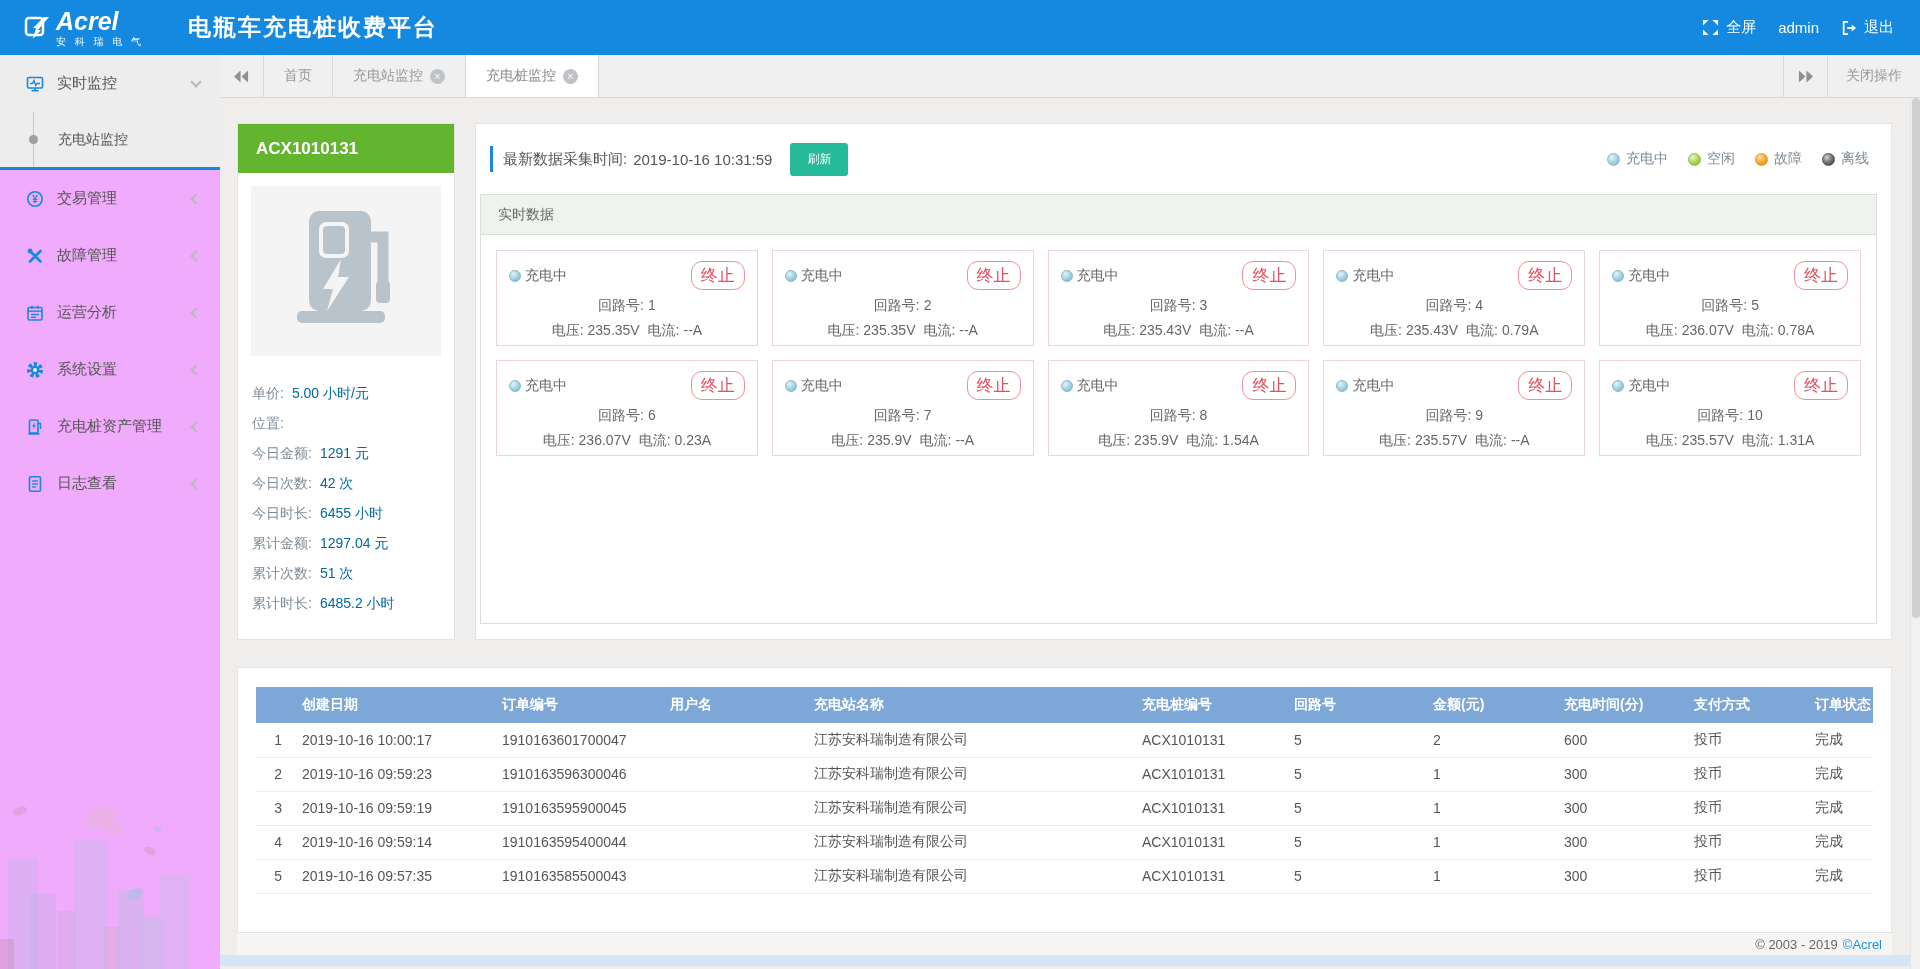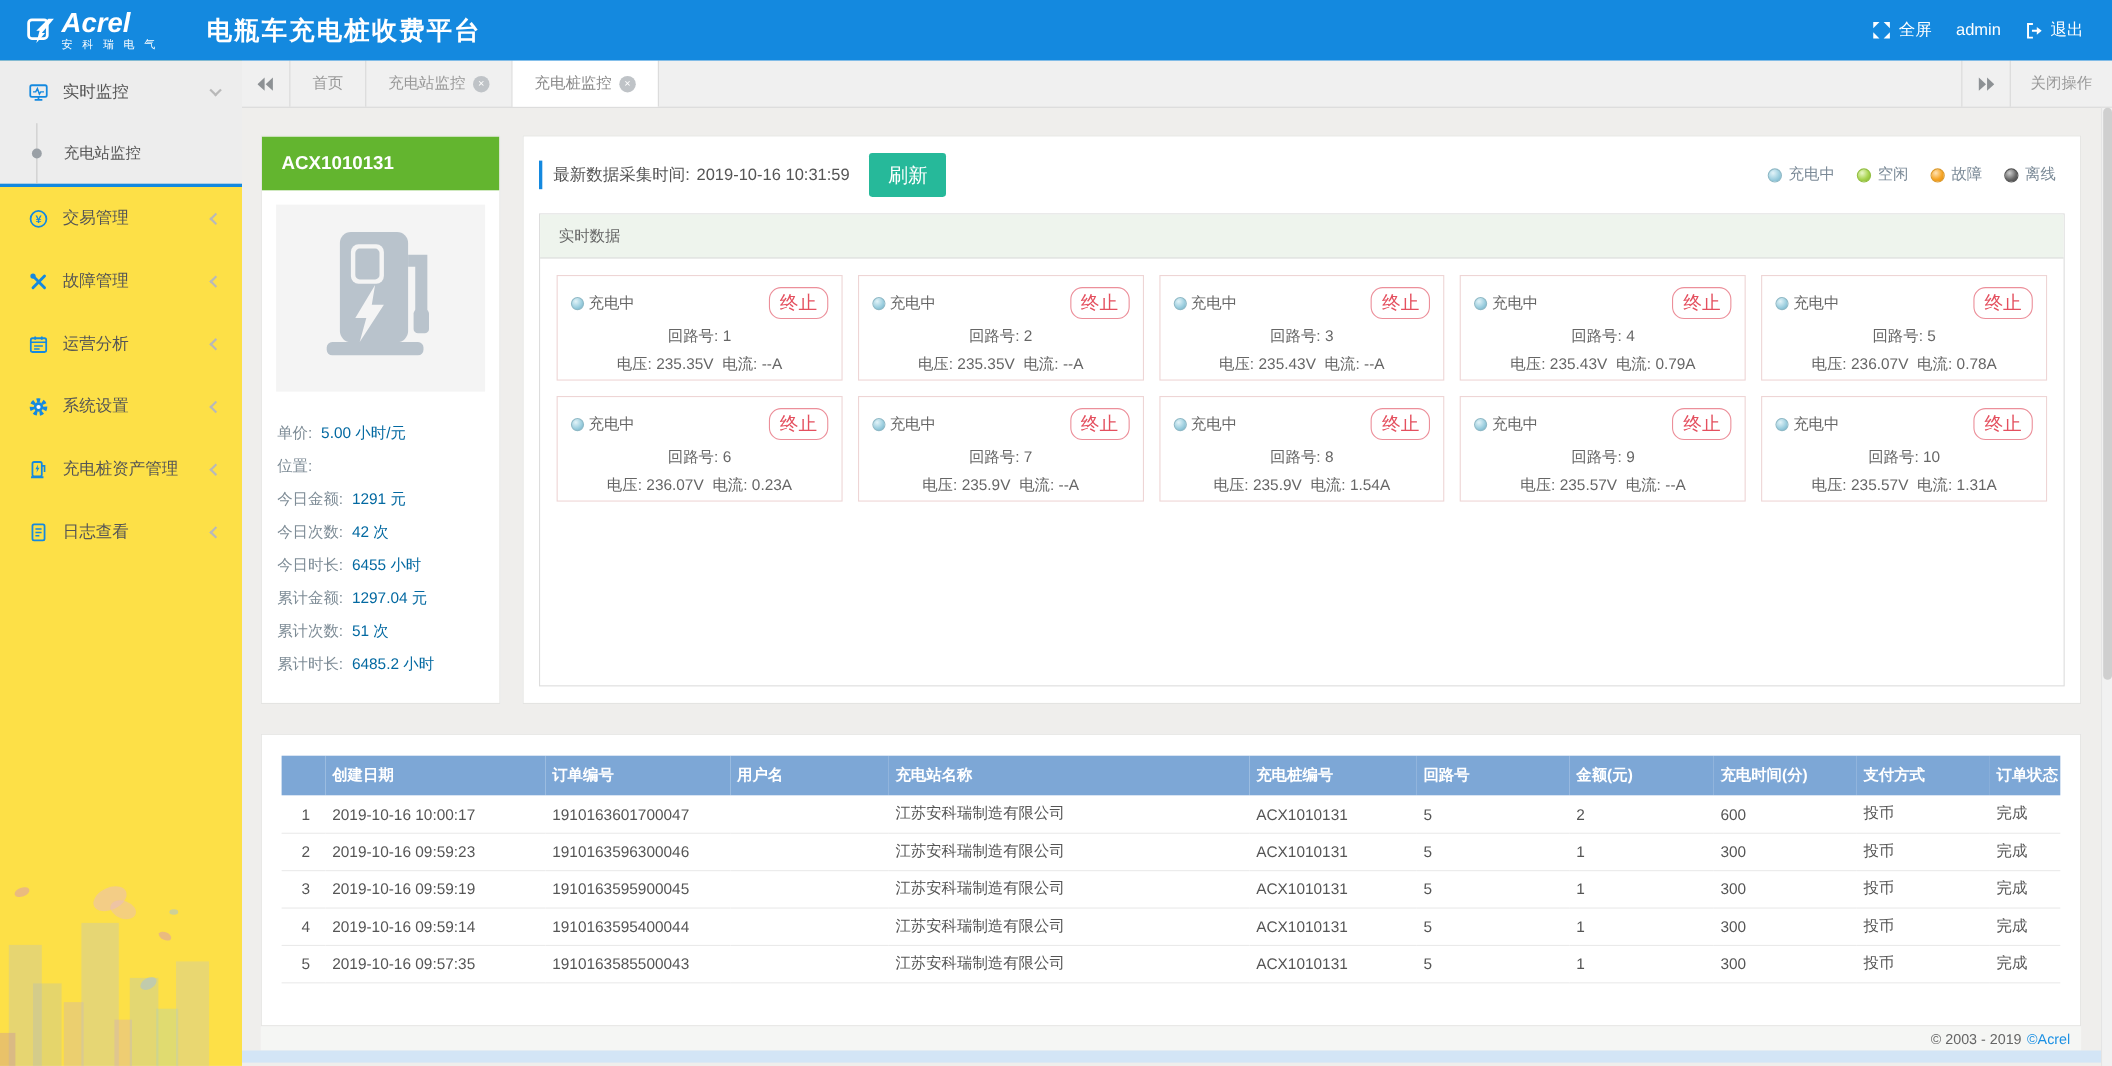--- a/index.html
+++ b/index.html
@@ -27,21 +27,21 @@
   .tab { display:flex; align-items:center; padding:0 20px; font-size:14px; color:#999;
     border-right:1px solid #d9d9d9; cursor:pointer; gap:7px; }
   .tab.active { background:#fff; color:#8a8a8a; }
   .tab-close { width:15px; height:15px; border-radius:50%; background:#bfc3c7; color:#fff;
     font-size:10px; line-height:15px; text-align:center; display:inline-block; }
   .tab-spacer { flex:1; }
   .close-ops { display:flex; align-items:center; padding:0 18px; font-size:14px; color:#999;
     border-left:1px solid #d9d9d9; cursor:pointer; }
 
   
-  .sidebar { position:absolute; left:0; top:55px; width:220px; height:914px; background:#fde047; z-index:10; }
+  .sidebar { position:absolute; left:0; top:55px; width:220px; height:914px; background:#f0abfc; z-index:10; }
   .menu-group-open { background:#ededed; border-bottom:3px solid #1489df; }
   .menu-item { height:57px; display:flex; align-items:center; padding:0 20px 0 26px;
     font-size:15px; color:#555; cursor:pointer; position:relative; }
   .menu-item .mi-label { margin-left:13px; }
   .menu-item .chev { margin-left:auto; }
   .chev { width:8px; height:8px; border-left:2px solid #b9b9b9; border-bottom:2px solid #b9b9b9; display:inline-block; }
   .chev-left { transform:rotate(45deg); }
   .chev-down { transform:rotate(-45deg); margin-top:-4px; }
   .submenu-item { height:55px; display:flex; align-items:center; padding-left:58px;
     font-size:14px; color:#555; cursor:pointer; position:relative; }
@@ -64,31 +64,31 @@
   .station-stats { padding:10px 14px; }
   .stat-line { height:30px; display:flex; align-items:center; font-size:14px; color:#7e8c96; }
   .stat-line .sv { margin-left:8px; color:#0369a1; }
 
   
   .monitor-panel { flex:1; height:517px; background:#fff; border:1px solid #e4e4e2; overflow:hidden; }
   .monitor-topbar { height:70px; display:flex; align-items:center; padding:0 22px 0 14px; }
   .accent-bar { width:3px; height:26px; background:#1489df; margin-right:10px; }
   .collect-label, .collect-time { font-size:15px; color:#555; }
   .collect-time { margin-left:6px; }
-  .refresh-btn { margin-left:18px; background:#26b99a; color:#fff; border:none; font-size:18px;
+  .refresh-btn { margin-left:18px; background:#26b99a; color:#fff; border:none; font-size:12px;
     padding:8px 17px; border-radius:3px; cursor:pointer; font-family:inherit; }
   .legend { margin-left:auto; display:flex; align-items:center; gap:20px; }
   .legend-item { display:flex; align-items:center; gap:6px; font-size:14px; color:#7b8a97; }
   .dot { width:13px; height:13px; border-radius:50%; display:inline-block; }
   .dot-charging { background:radial-gradient(circle at 35% 30%, #e2f3f8, #9fd0e0 55%, #6fb0c8); border:1px solid #8fb9c6; }
   .dot-idle { background:radial-gradient(circle at 35% 30%, #e9f7c8, #a8d44f 55%, #7fb02f); border:1px solid #93bf43; }
   .dot-fault { background:radial-gradient(circle at 35% 30%, #ffe2b3, #f6a525 55%, #df8b12); border:1px solid #dc9a2e; }
   .dot-offline { background:radial-gradient(circle at 35% 30%, #cfcfcf, #6a6a6a 55%, #3a3a3a); border:1px solid #555; }
 
-  .rt-box { margin:0 14px 14px 14px; height:430px; border:1px solid #ddd; }
+  .rt-box { margin:0 14px 14px 4px; height:430px; border:1px solid #ddd; }
   .rt-box-header { height:40px; background:#eef4ed; border-bottom:1px solid #ddd; display:flex;
     align-items:center; padding-left:17px; font-size:14px; color:#666; }
   .circuit-grid { padding:15px; display:grid; grid-template-columns:repeat(5,1fr); gap:14px; }
   .circuit-card { height:96px; background:#fff; border:1px solid #eed5d5; padding:10px 12px; }
   .cc-top { display:flex; align-items:center; justify-content:space-between; }
   .cc-status { display:flex; align-items:center; gap:4px; font-size:14px; color:#666; }
   .cc-status .dot { width:12px; height:12px; }
   .terminate-btn { background:#fff; border:1px solid #ec8f9a; color:#e4505f; font-size:17px;
     border-radius:11px; padding:2px 9px; cursor:pointer; font-family:inherit; }
   .cc-line { text-align:center; font-size:14px; color:#666; margin-top:7px; }

